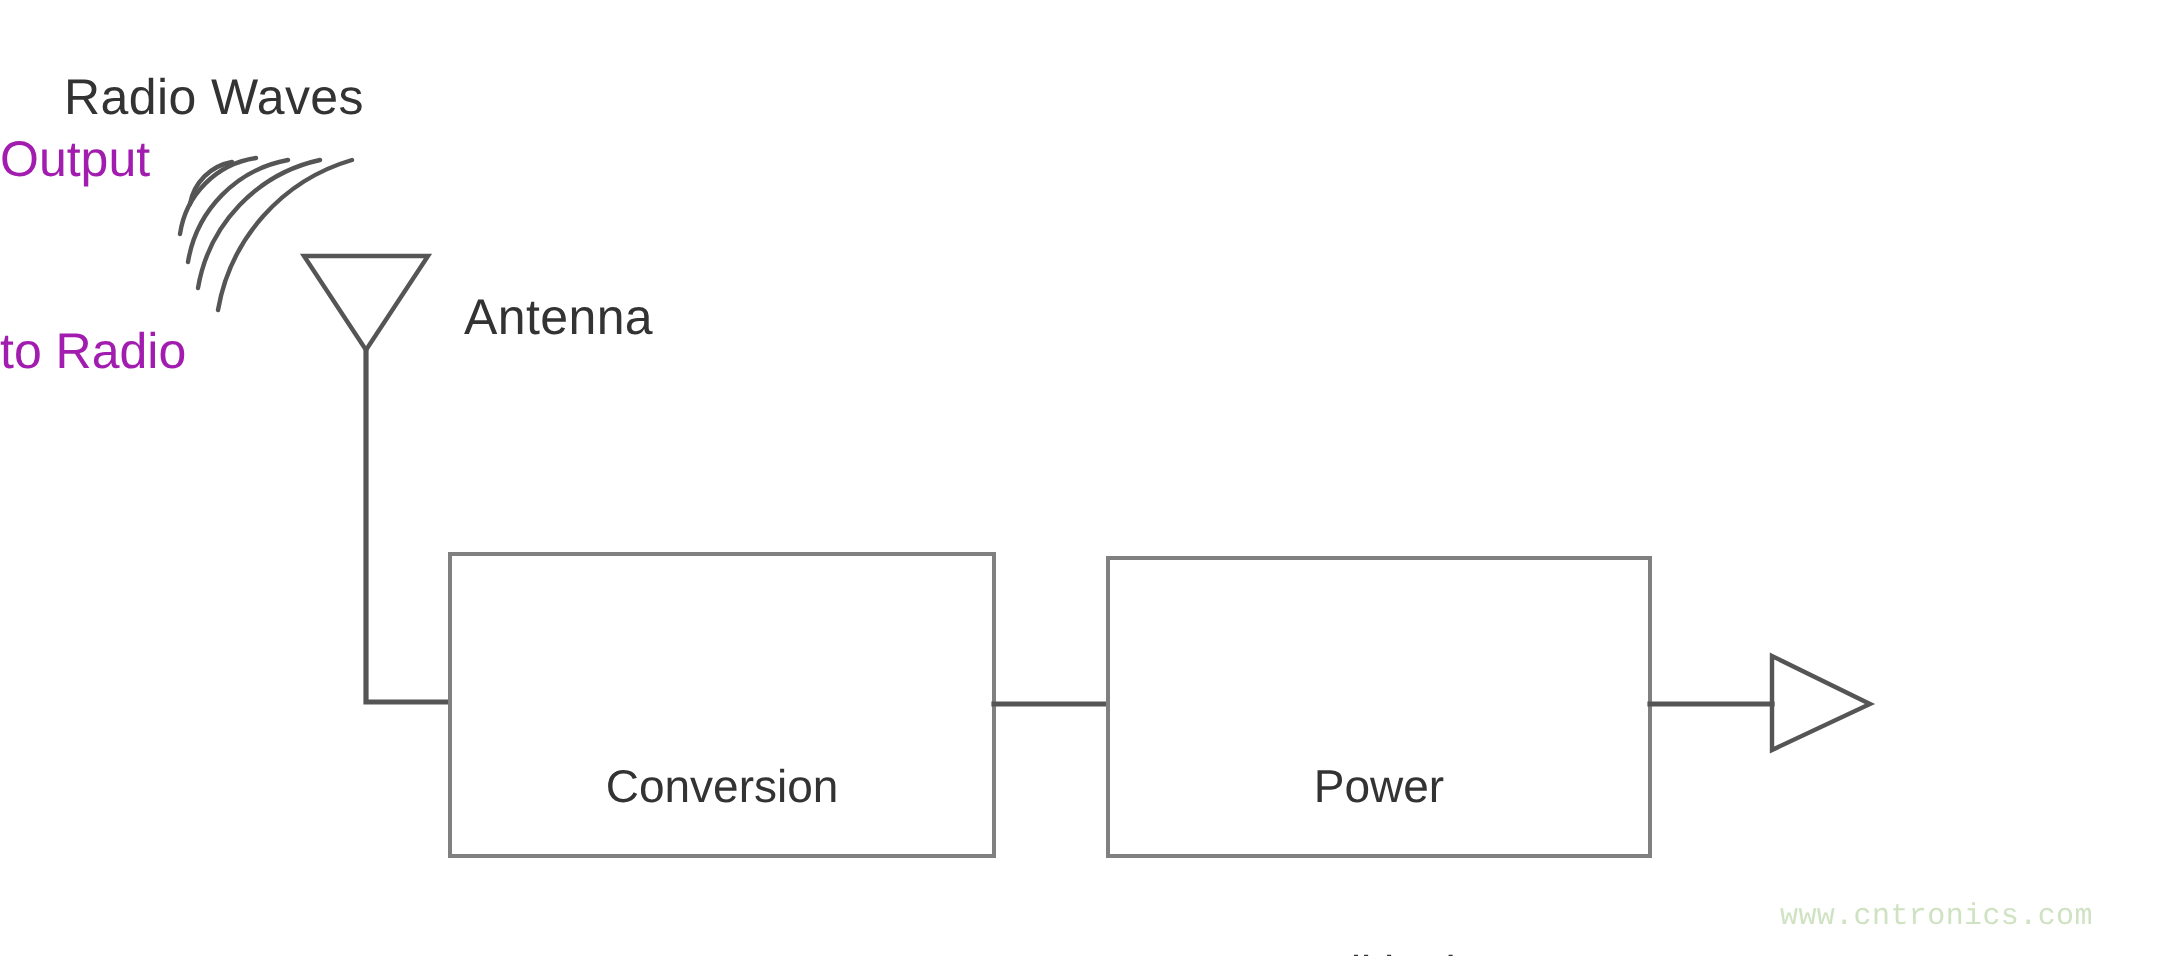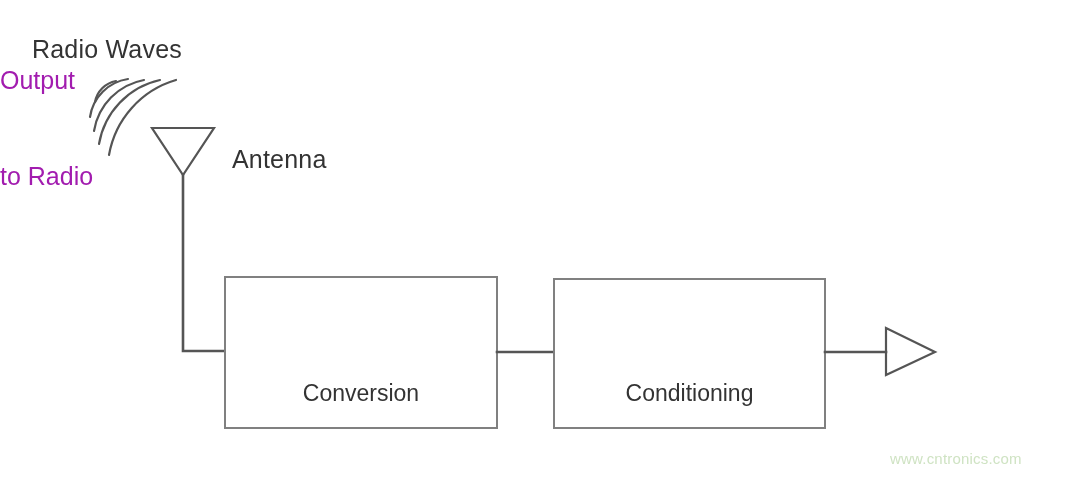--- a/index.html
+++ b/index.html
@@ -70,20 +70,21 @@
     white-space: pre;
   }
   #watermark {
     position: absolute;
     left: 890px;
     top: 450px;
     font-size: 15px;
     color: #cfe3c3;
     white-space: pre;
     letter-spacing: 0.2px;
+    font-family: Liberation Mono, monospace;
   }
 </style>
 </head>
 <body>
 
 <div id="diagram-root">
 
   <svg id="diagram-svg" viewBox="0 0 1080 478">
 
     <g fill="none" stroke="#555555" stroke-width="2.2" stroke-linecap="round">
@@ -111,20 +112,21 @@
 
   <div class="lbl" id="label-radio-waves">Radio Waves</div>
 
   <div class="lbl" id="label-antenna">Antenna</div>
 
   <div class="box-label" id="label-rf-to-dc">
     <div>Conversion</div>
   </div>
 
   <div class="box-label" id="label-power-conditioning">
+    <div>Power</div>
     <div>Conditioning</div>
   </div>
 
   <div id="label-output-to-load">
     <div>Output</div>
     <div>to Radio</div>
   </div>
 
   <div id="watermark">www.cntronics.com</div>
 

